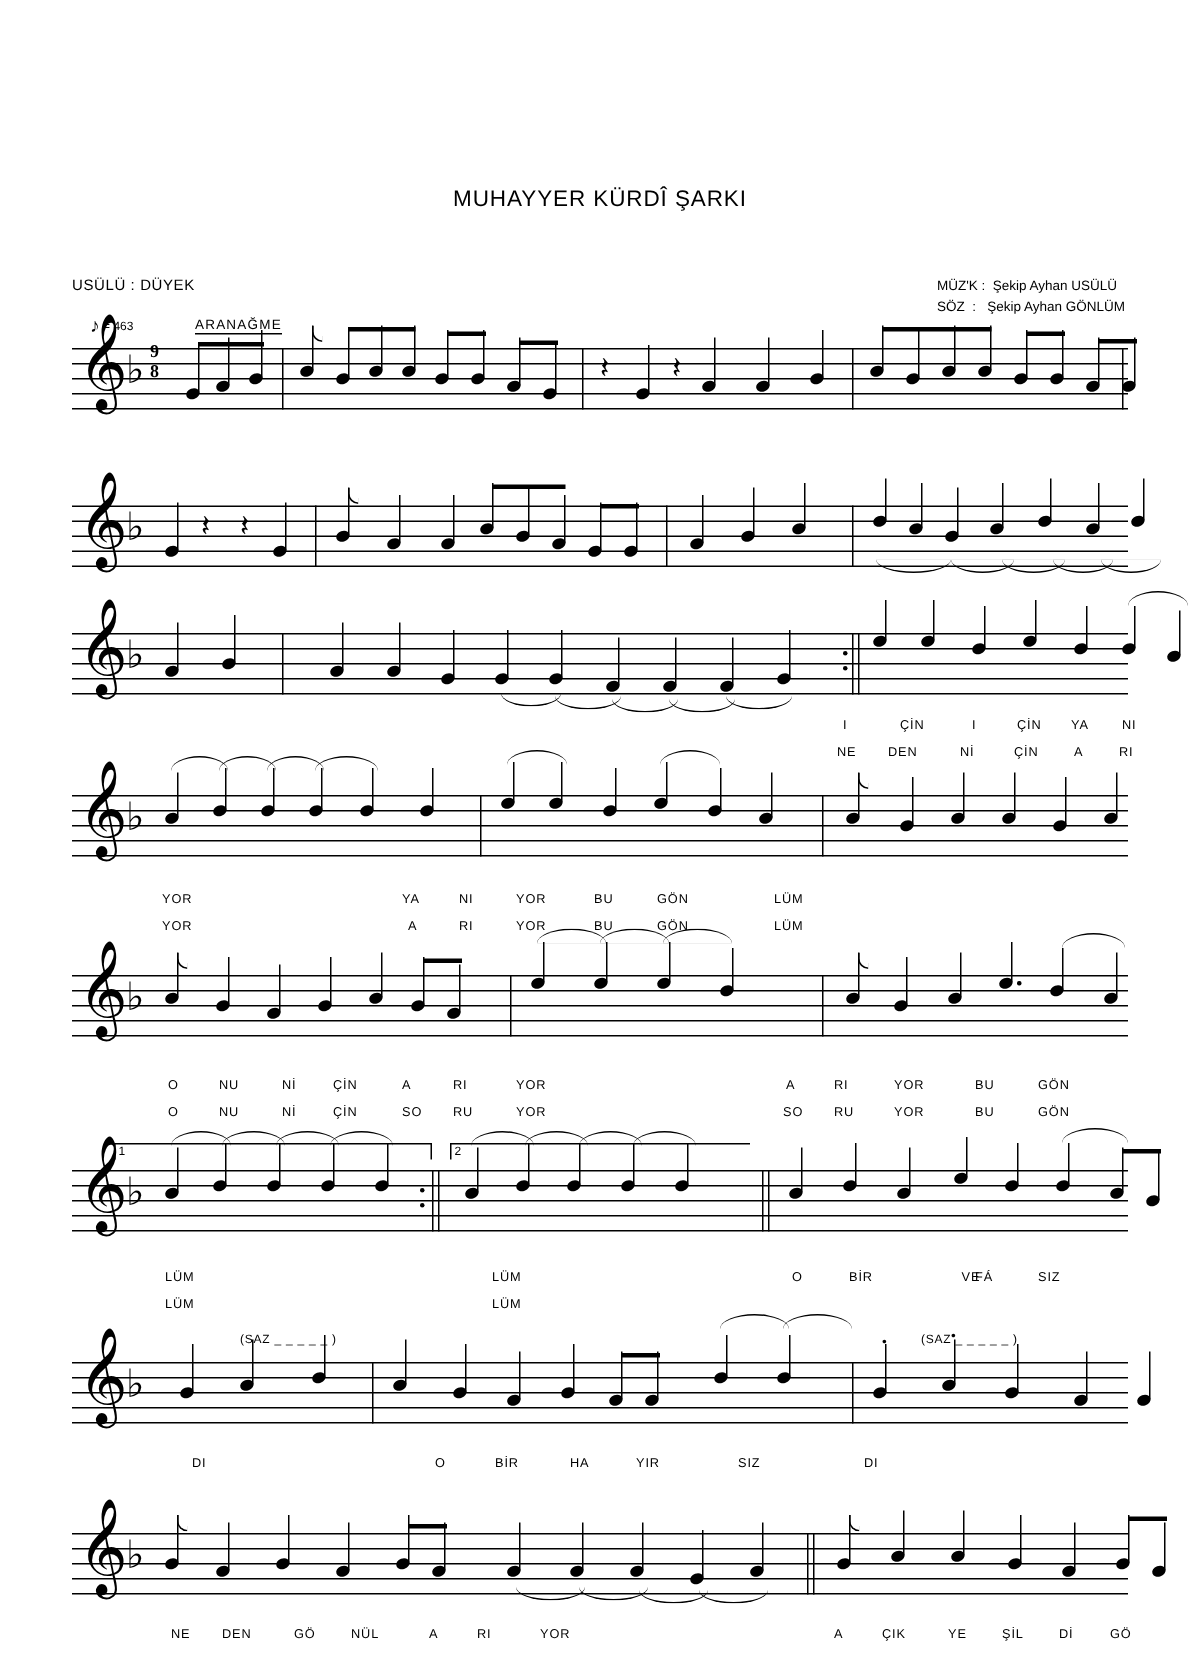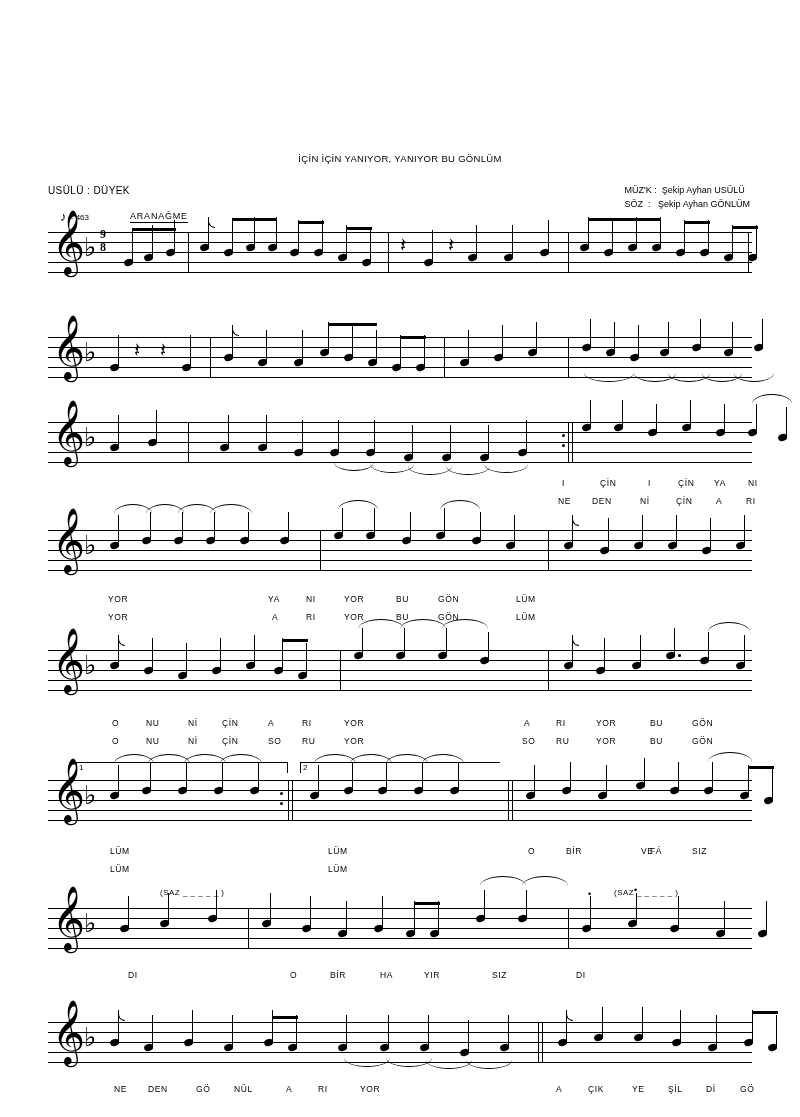--- a/index.html
+++ b/index.html
@@ -239,21 +239,21 @@
     font-size: 8px;
     letter-spacing: 0.5px;
     white-space: nowrap;
   }
 </style>
 </head>
 <body>
 
 <div class="sheet">
 
-  <div class="subtitle">İÇİN İÇİN YANIYOR, YANIYOR BU GÖNLÜM</div>
+  <div class="title">MUHAYYER KÜRDÎ ŞARKI</div>
   <div class="usul">USÜLÜ : DÜYEK</div>
 
   <div class="credits">
     <div>MÜZ'K :  Şekip Ayhan USÜLÜ</div>
     <div>SÖZ  :   Şekip Ayhan GÖNLÜM</div>
   </div>
 
   <div class="tempo">
     <span class="notehead">♪</span>
     <span>= 463</span>

